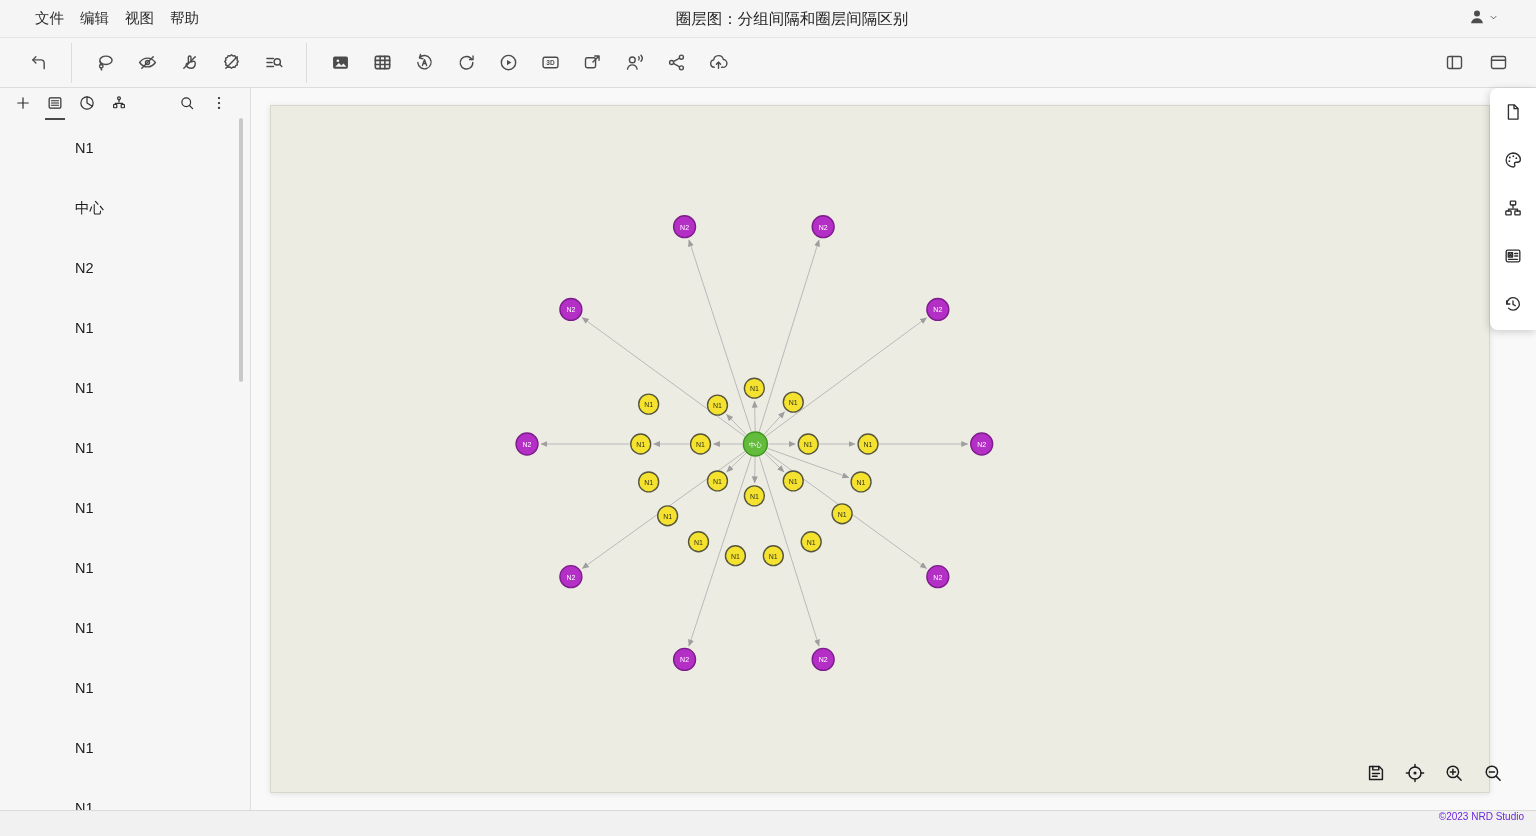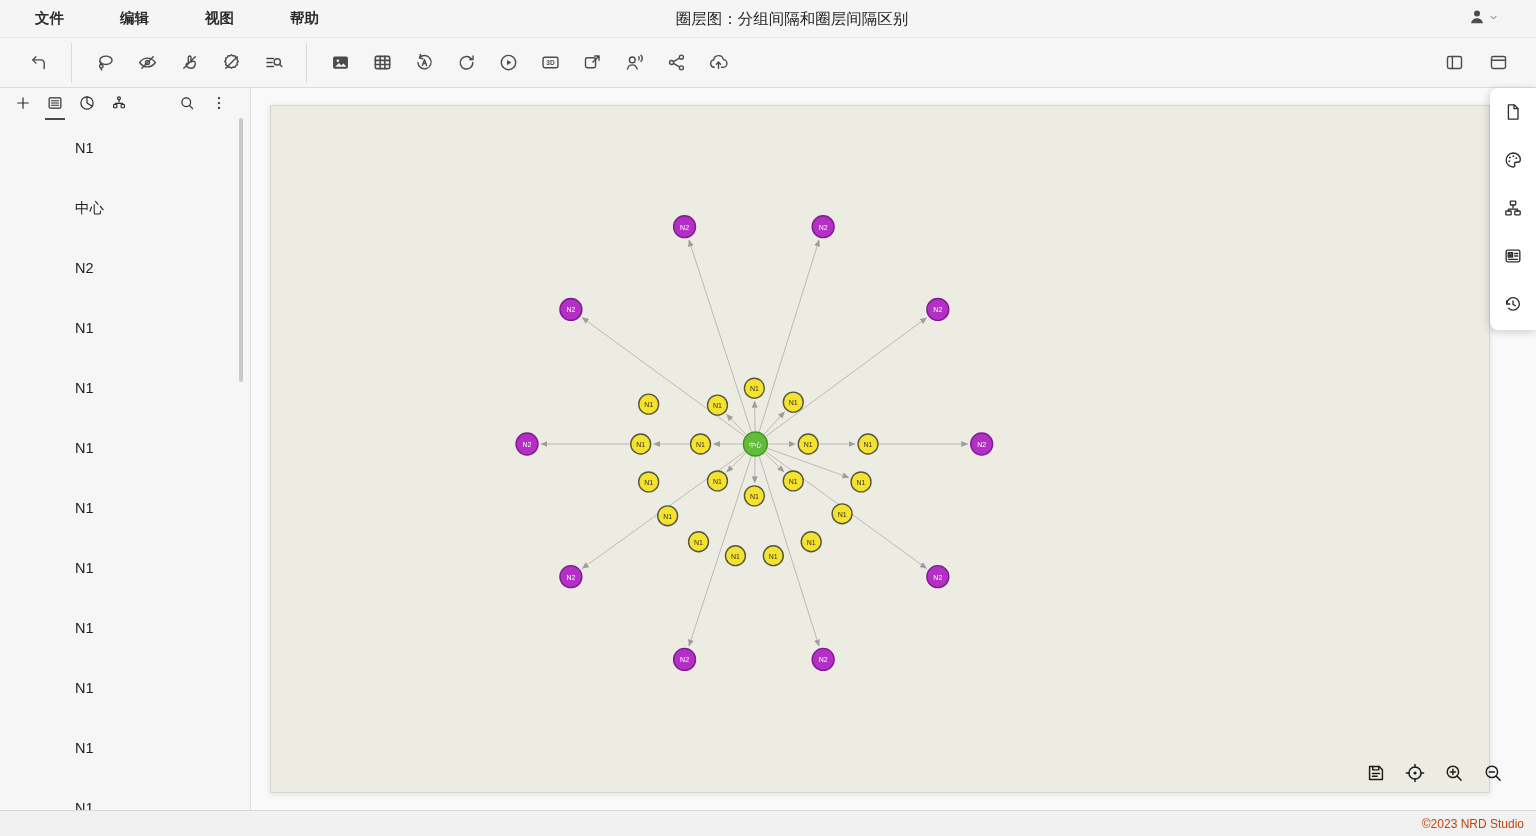--- a/index.html
+++ b/index.html
@@ -1,20 +1,20 @@
 <!DOCTYPE html>
 <html><head>
 <meta charset="utf-8">
 <style>
   html,body{margin:0;padding:0;background:#f5f5f6;font-family:"Liberation Sans","DejaVu Sans",sans-serif;}
   .app{position:relative;width:1536px;height:836px;overflow:hidden;background:#f5f5f6;}
 
   
   .menubar{position:absolute;top:0;left:0;right:0;height:37px;background:#f5f5f6;}
-  .menus{position:absolute;left:35px;top:0;height:37px;display:flex;align-items:center;gap:56px;font-weight:bold;}
+  .menus{position:absolute;left:35px;top:0;height:37px;display:flex;align-items:center;gap:16px;}
   .menu-item{font-size:14.5px;color:#2b2b2b;cursor:pointer;white-space:nowrap;}
   .title{position:absolute;left:50%;top:50%;transform:translate(-50%,-50%);font-size:15.5px;color:#262626;white-space:nowrap;padding-left:48px;}
   .account{position:absolute;right:36px;top:50%;transform:translateY(-50%);display:flex;align-items:center;color:#4d4d4d;cursor:pointer;}
 
   
   .toolbar{position:absolute;top:37px;left:0;right:0;height:51px;background:#f6f6f7;border-top:1px solid #e6e6e6;border-bottom:1px solid #dcdcdc;display:flex;align-items:center;padding:0 20px;box-sizing:border-box;}
   .tb-group{display:flex;align-items:center;gap:6px;}
   .tb-sep{width:1px;height:40px;background:#dcdcdc;margin:0 15px;}
   .tbtn{width:36px;height:36px;display:flex;align-items:center;justify-content:center;background:none;border:none;padding:0;color:#4b4b4b;cursor:pointer;border-radius:6px;}
   .tb-right{margin-left:auto;display:flex;align-items:center;gap:8px;}
@@ -35,21 +35,21 @@
   #graph-svg{position:absolute;left:0;top:0;width:100%;height:100%;}
   #graph-svg text{font-family:"Liberation Sans","DejaVu Sans",sans-serif;}
   .canvas-controls{position:absolute;right:32px;bottom:26px;display:flex;align-items:center;gap:16px;}
   .cbtn{width:23px;height:23px;display:flex;align-items:center;justify-content:center;background:none;border:none;padding:0;color:#1d1d1d;cursor:pointer;}
 
   
   .right-panel{position:absolute;top:88px;right:0;width:46px;height:242px;background:#ffffff;border-radius:8px 0 0 8px;box-shadow:-1px 2px 8px rgba(0,0,0,.18);display:flex;flex-direction:column;align-items:center;padding-top:13px;gap:26px;box-sizing:border-box;z-index:5;}
   .rbtn{width:22px;height:22px;display:flex;align-items:center;justify-content:center;background:none;border:none;padding:0;color:#2e2e2e;cursor:pointer;}
 
   
-  .footer{position:absolute;left:0;right:0;bottom:0;height:26px;background:#f1f1f2;border-top:1px solid #dadada;display:flex;align-items:center;justify-content:flex-end;padding-right:12px;box-sizing:border-box;font-size:12px;color:#c2410c;}
+  .footer{position:absolute;left:0;right:0;bottom:0;height:26px;background:#f1f1f2;border-top:1px solid #dadada;display:flex;align-items:flex-start;justify-content:flex-end;padding-right:12px;box-sizing:border-box;font-size:10px;color:#6d28d9;}
 </style>
 </head>
 <body>
 
 <div class="app">
 
   <header class="menubar">
     <nav class="menus" id="menus">
         <div class="menu-item">文件</div>
         <div class="menu-item">编辑</div>

